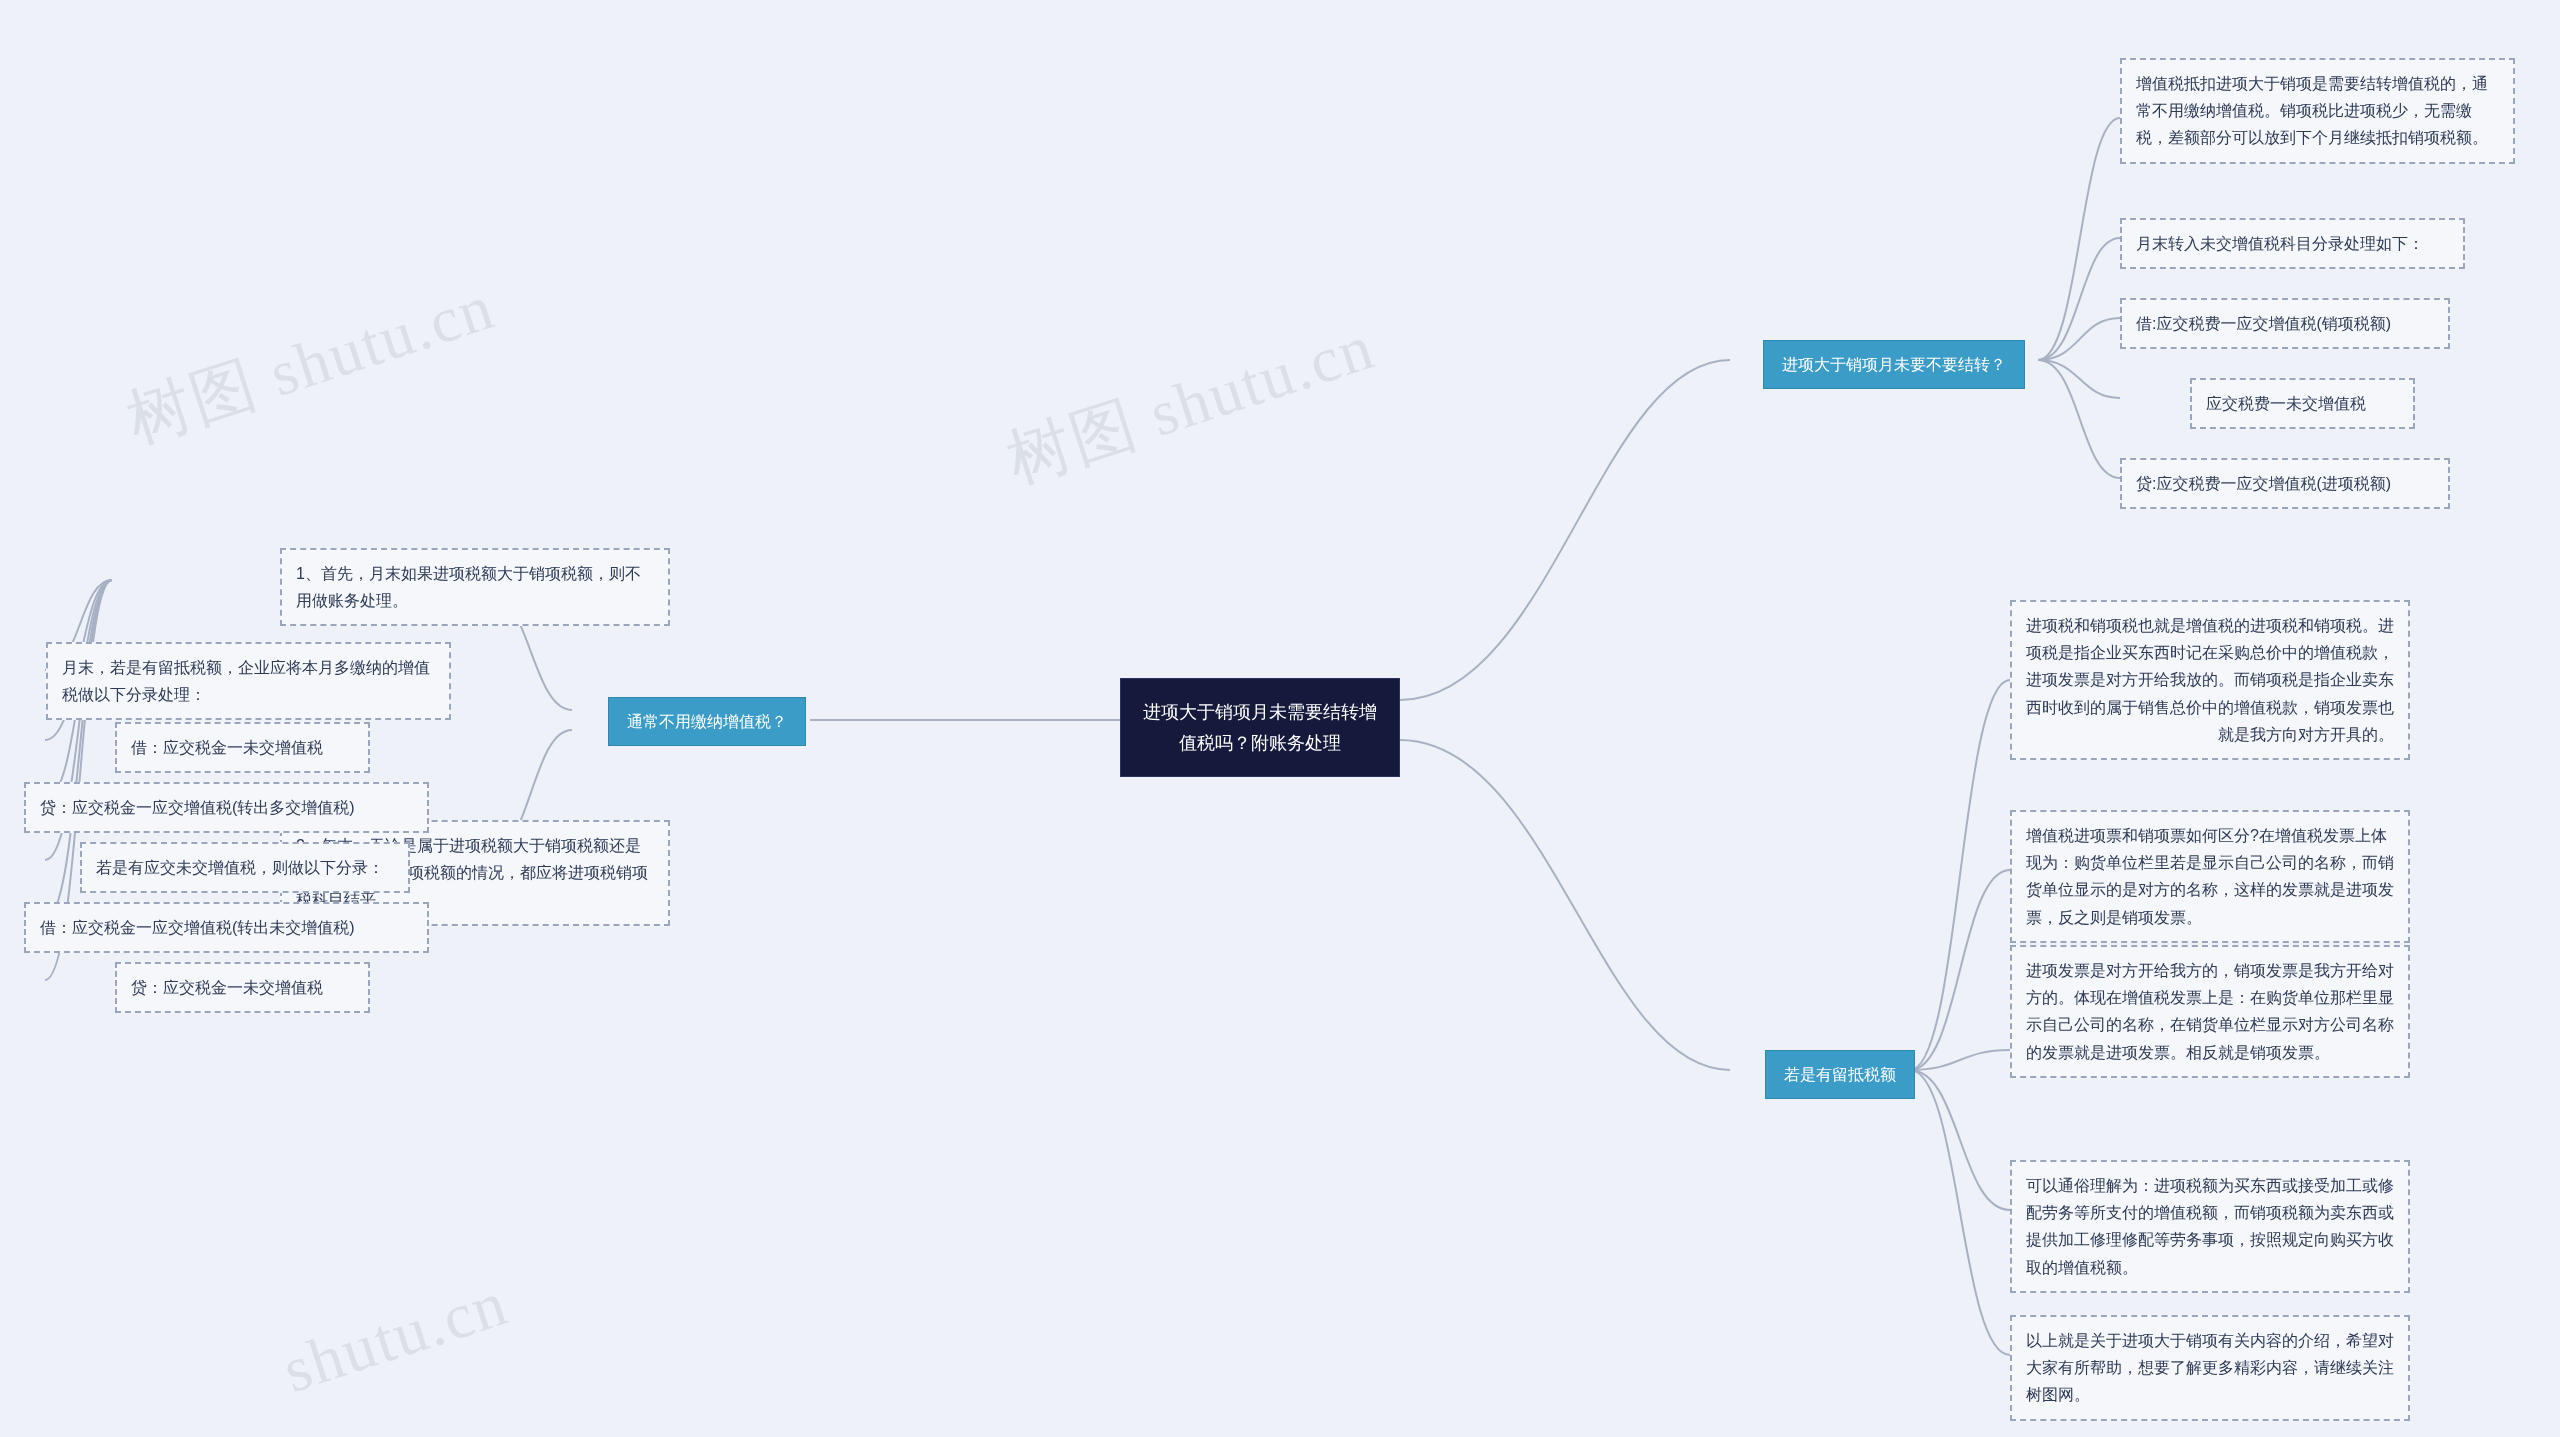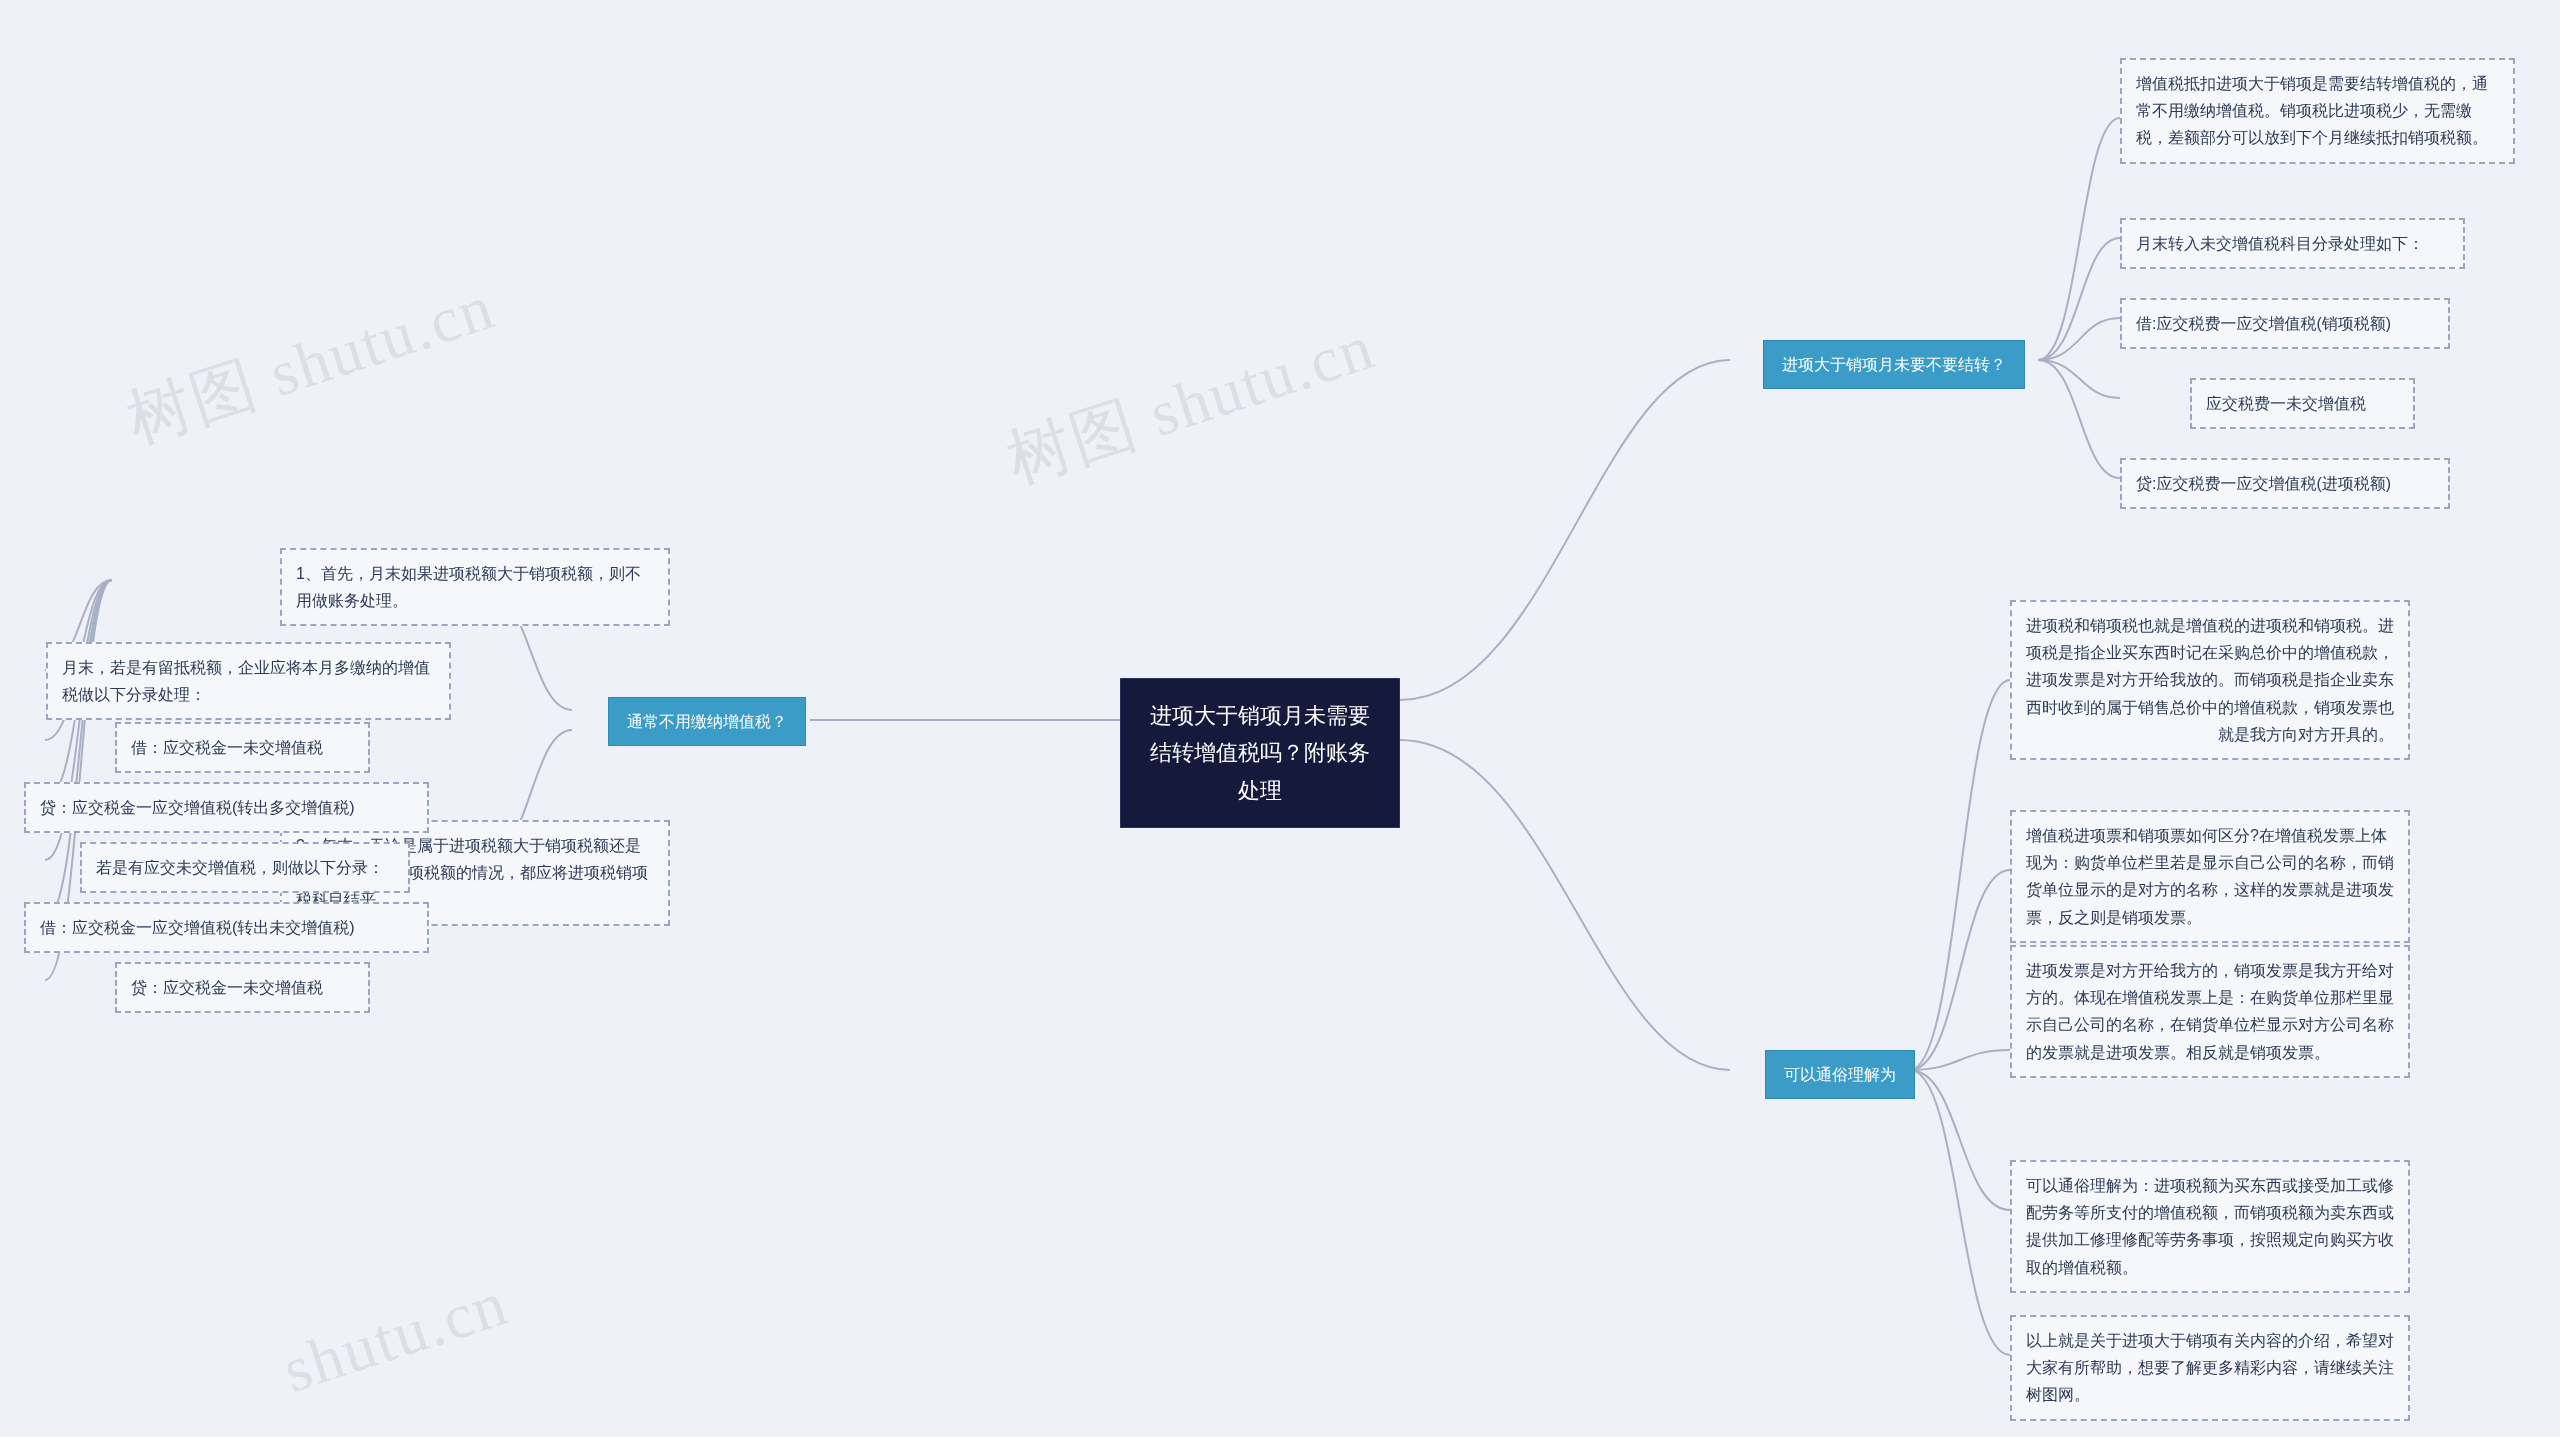--- a/index.html
+++ b/index.html
@@ -26,21 +26,21 @@
     font-size: 16px;
     line-height: 1.7;
   }
   .root {
     background: #151a3d;
     color: #fff;
     border: 1px solid #2a335f;
     padding: 18px 22px;
     text-align: center;
     width: 280px;
-    font-size: 22px;
+    font-size: 18px;
   }
   .branch {
     background: #3a9cc7;
     color: #fff;
     padding: 10px 18px;
     border: 1px solid #2f88b0;
     margin-left: 33px;
   }
   .leaf, .subleaf {
     background: #f5f7fb;
@@ -134,19 +134,19 @@
 <div class="node branch" data-name="right-branch-1" style="left:1730px; top:340px;">
   <span data-name="branch-label">进项大于销项月未要不要结转？</span>
 </div>
 <div class="node leaf" data-name="r1-leaf-0" style="left:2120px; top:58px;  width:395px;"><span data-name="t">增值税抵扣进项大于销项是需要结转增值税的，通常不用缴纳增值税。销项税比进项税少，无需缴税，差额部分可以放到下个月继续抵扣销项税额。</span></div>
 <div class="node leaf" data-name="r1-leaf-1" style="left:2120px; top:218px; width:345px;"><span data-name="t">月末转入未交增值税科目分录处理如下：</span></div>
 <div class="node leaf" data-name="r1-leaf-2" style="left:2120px; top:298px; width:330px;"><span data-name="t">借:应交税费一应交增值税(销项税额)</span></div>
 <div class="node leaf" data-name="r1-leaf-3" style="left:2190px; top:378px; width:225px;"><span data-name="t">应交税费一未交增值税</span></div>
 <div class="node leaf" data-name="r1-leaf-4" style="left:2120px; top:458px; width:330px;"><span data-name="t">贷:应交税费一应交增值税(进项税额)</span></div>
 
 <div class="node branch" data-name="right-branch-2" style="left:1732px; top:1050px;">
-  <span data-name="branch-label">可以通俗理解为</span>
+  <span data-name="branch-label">若是有留抵税额</span>
 </div>
 <div class="node leaf" data-name="r2-leaf-0" style="left:2010px; top:600px;  width:400px;text-align:right;"><span data-name="t">进项税和销项税也就是增值税的进项税和销项税。进项税是指企业买东西时记在采购总价中的增值税款，进项发票是对方开给我放的。而销项税是指企业卖东西时收到的属于销售总价中的增值税款，销项发票也就是我方向对方开具的。</span></div>
 <div class="node leaf" data-name="r2-leaf-1" style="left:2010px; top:810px;  width:400px;"><span data-name="t">增值税进项票和销项票如何区分?在增值税发票上体现为：购货单位栏里若是显示自己公司的名称，而销货单位显示的是对方的名称，这样的发票就是进项发票，反之则是销项发票。</span></div>
 <div class="node leaf" data-name="r2-leaf-2" style="left:2010px; top:945px;  width:400px;"><span data-name="t">进项发票是对方开给我方的，销项发票是我方开给对方的。体现在增值税发票上是：在购货单位那栏里显示自己公司的名称，在销货单位栏显示对方公司名称的发票就是进项发票。相反就是销项发票。</span></div>
 <div class="node leaf" data-name="r2-leaf-3" style="left:2010px; top:1160px; width:400px;"><span data-name="t">可以通俗理解为：进项税额为买东西或接受加工或修配劳务等所支付的增值税额，而销项税额为卖东西或提供加工修理修配等劳务事项，按照规定向购买方收取的增值税额。</span></div>
 <div class="node leaf" data-name="r2-leaf-4" style="left:2010px; top:1315px; width:400px;"><span data-name="t">以上就是关于进项大于销项有关内容的介绍，希望对大家有所帮助，想要了解更多精彩内容，请继续关注树图网。</span></div>
 
 </body></html>

